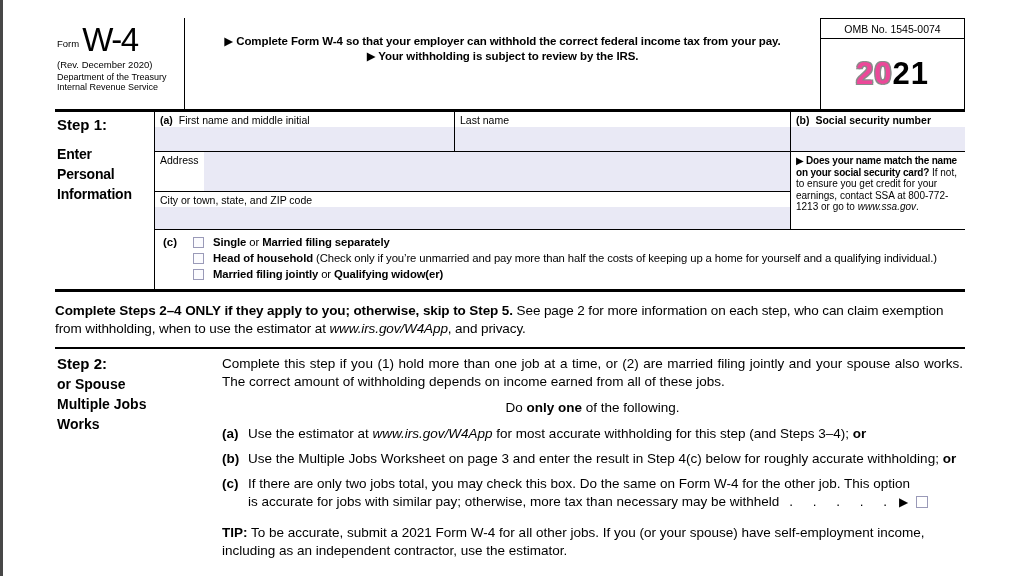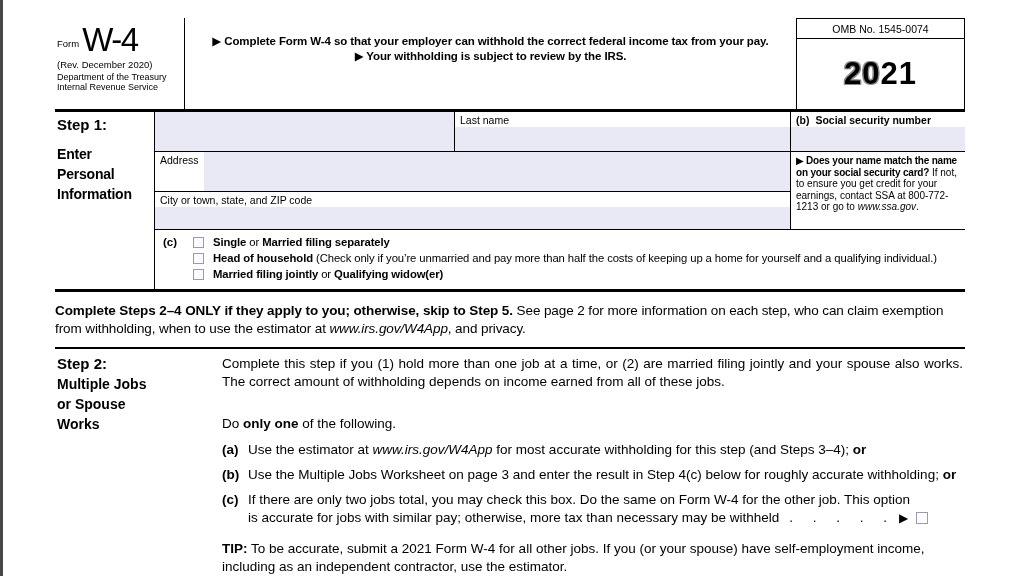--- a/index.html
+++ b/index.html
@@ -17,26 +17,26 @@
   .h-left { width:130px; border-right:1.5px solid #000; padding:10px 2px 0 2px; }
   .w4-line { display:flex; align-items:flex-end; }
   .form-word { font-size:9.5px; margin:0 3px 3px 0; }
   .w4 { font-size:33px; font-weight:normal; letter-spacing:-1.5px; line-height:24px; }
   .rev { font-size:9.5px; margin-top:7px; }
   .dept { font-size:9px; margin-top:2px; }
   .irs { font-size:9px; }
   .h-center { flex:1; text-align:center; padding-top:9px; }
   .title { font-size:21px; font-weight:bold; letter-spacing:-0.2px; }
   .bullets { margin-top:7px; font-weight:bold; font-size:11.5px; line-height:14.5px; letter-spacing:-0.1px; }
-  .h-right { width:169px; border-left:1.5px solid #000; border-top:1.5px solid #000;
+  .h-right { width:145px; border-left:1.5px solid #000; border-top:1.5px solid #000;
              border-right:1px solid #000; display:flex; flex-direction:column; }
   .omb { font-size:10.5px; text-align:center; padding:4px 2px 3px; border-bottom:1.5px solid #000; white-space:nowrap; }
   .year { flex:1; display:flex; align-items:center; justify-content:center;
           font-size:31px; font-weight:bold; letter-spacing:1px; }
-  .year-outline { color:#000000; text-shadow:-1.2px -1.2px 0 #8a8a8a, 1.2px -1.2px 0 #8a8a8a,
+  .year-outline { color:#ec4899; text-shadow:-1.2px -1.2px 0 #8a8a8a, 1.2px -1.2px 0 #8a8a8a,
                   -1.2px 1.2px 0 #8a8a8a, 1.2px 1.2px 0 #8a8a8a; }
   .year-solid { color:#000; }
 
   
   .step1 { display:flex; border-bottom:3.5px solid #000; }
   .s1-left { width:100px; border-right:1.5px solid #000; padding:4px 2px 0 2px; }
   .step-label { font-size:15px; font-weight:bold; }
   .step-sub { font-size:14px; font-weight:bold; line-height:20px; margin-top:11px; letter-spacing:-0.2px; }
   .s1-fields { flex:1; display:flex; flex-direction:column; }
   .fr1 { display:flex; height:40px; border-bottom:1.5px solid #000; }
@@ -63,21 +63,21 @@
 
   
   .notice { margin-top:10px; font-size:13.5px; line-height:18px; letter-spacing:-0.1px; }
 
   
   .step2 { margin-top:9px; border-top:2px solid #000; display:flex; padding-top:6px; }
   .s2-left { width:167px; padding-left:2px; }
   .s2-sub { font-size:14px; font-weight:bold; line-height:20px; margin-top:2px; }
   .s2-right { flex:1; font-size:13.5px; line-height:18px; padding-right:2px; }
   .intro { text-align:justify; }
-  .do-line { margin-top:24px; }
+  .do-line { margin-top:8px;text-align:center; }
   .item { display:flex; margin-top:7px; }
   .item-a { margin-top:8px; }
   .item-tag { width:26px; font-weight:bold; flex:none; }
   .item-body { flex:1; }
   .cline2 { display:flex; align-items:center; }
   .dots { margin-left:10px; word-spacing:16px; }
   .arrow { margin:0 8px 0 12px; font-size:12px; }
   .cbox2 { width:12px; height:12px; border:1px solid #9a9ab8; background:#fff; flex:none; }
   .tip { margin-top:13px; }
 
@@ -122,20 +122,23 @@
         <div class="step-label">Step 1:</div>
         <div class="step-sub">
           <div>Enter</div>
           <div>Personal</div>
           <div>Information</div>
         </div>
       </div>
       <div class="s1-fields">
         <div class="fr1">
           <div class="cell c-first">
+            <div class="cell-label">
+              <span class="tag">(a)</span><span>First name and middle initial</span>
+            </div>
             <div class="fill"></div>
           </div>
           <div class="cell c-last">
             <div class="cell-label">Last name</div>
             <div class="fill"></div>
           </div>
           <div class="cell c-ssn">
             <div class="cell-label">
               <span class="tag">(b)</span><span class="b">Social security number</span>
             </div>
@@ -178,22 +181,22 @@
     </div>
 
     <div class="notice">
       <span class="b">Complete Steps 2–4 ONLY if they apply to you; otherwise, skip to Step 5.</span><span> See page 2 for more information on each step, who can claim exemption from withholding, when to use the estimator at </span><span class="it">www.irs.gov/W4App</span><span>, and privacy.</span>
     </div>
 
     <div class="step2">
       <div class="s2-left">
         <div class="step-label">Step 2:</div>
         <div class="s2-sub">
+          <div>or Spouse</div>
           <div>Multiple Jobs</div>
-          <div>or Spouse</div>
           <div>Works</div>
         </div>
       </div>
       <div class="s2-right">
         <div class="intro">Complete this step if you (1) hold more than one job at a time, or (2) are married filing jointly and your spouse also works. The correct amount of withholding depends on income earned from all of these jobs.</div>
         <div class="do-line">
           <span>Do </span><span class="b">only one</span><span> of the following.</span>
         </div>
         <div class="item item-a">
           <div class="item-tag">(a)</div>

